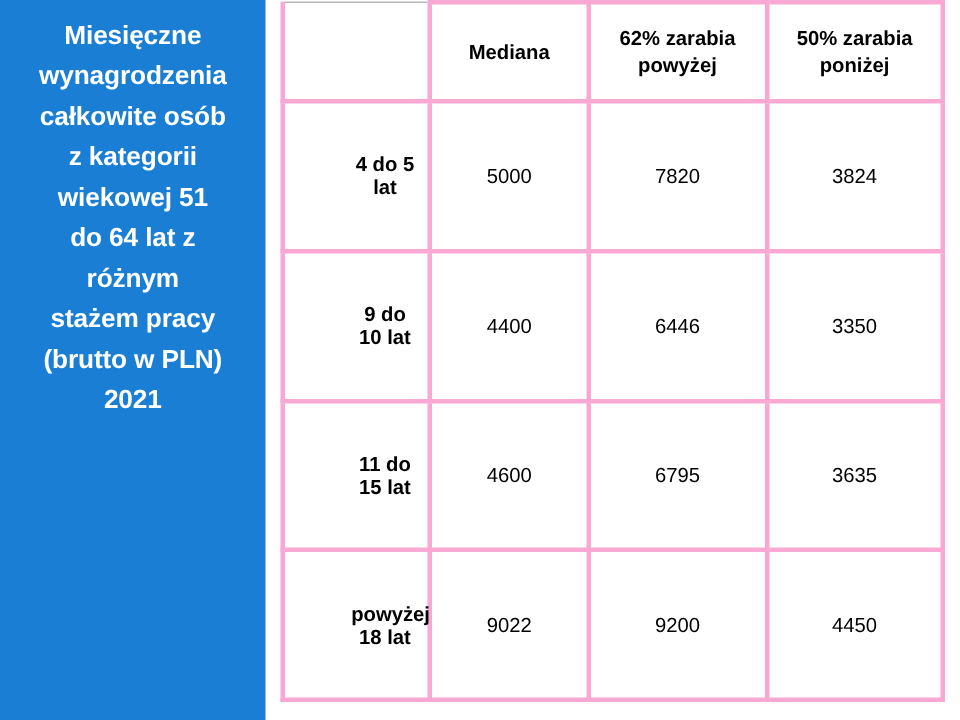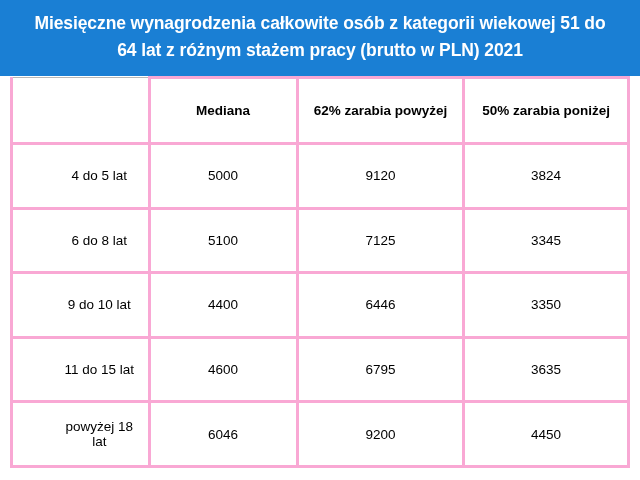--- a/index.html
+++ b/index.html
@@ -12,21 +12,21 @@
     height: 480px;
     font-family: "Liberation Sans", sans-serif;
     color: #000000;
     overflow: hidden;
   }
   .page {
     width: 640px;
     height: 480px;
     box-sizing: border-box;
     display: flex;
-    flex-direction: column;
+    flex-direction: row;
     background: #ffffff;
   }
   .title-banner {
     background: #1a7fd4;
     color: #ffffff;
     text-align: center;
     font-weight: bold;
     font-size: 17.5px;
     line-height: 27px;
     padding: 10px 26px 12px 26px;
@@ -61,21 +61,21 @@
     height: 66px;
   }
   table.data thead th.corner {
     border-top: 1px solid #b8b8b8;
   }
   table.data tbody td {
     height: 64px;
     font-weight: normal;
   }
   table.data tbody td.rowlabel {
-    font-weight: normal;
+    font-weight: bold;
     padding-left: 44px;
   }
   col.c0 { width: 22.3%; }
   col.c1 { width: 24.0%; }
   col.c2 { width: 27.0%; }
   col.c3 { width: 26.7%; }
 </style>
 </head>
 <body>
 
@@ -96,44 +96,38 @@
           <th class="corner"></th>
           <th>Mediana</th>
           <th>62% zarabia powyżej</th>
           <th>50% zarabia poniżej</th>
         </tr>
       </thead>
       <tbody>
         <tr>
           <td class="rowlabel">4 do 5 lat</td>
           <td>5000</td>
-          <td>9120</td>
+          <td>7820</td>
           <td>3824</td>
-        </tr>
-        <tr>
-          <td class="rowlabel">6 do 8 lat</td>
-          <td>5100</td>
-          <td>7125</td>
-          <td>3345</td>
         </tr>
         <tr>
           <td class="rowlabel">9 do 10 lat</td>
           <td>4400</td>
           <td>6446</td>
           <td>3350</td>
         </tr>
         <tr>
           <td class="rowlabel">11 do 15 lat</td>
           <td>4600</td>
           <td>6795</td>
           <td>3635</td>
         </tr>
         <tr>
           <td class="rowlabel">powyżej 18 lat</td>
-          <td>6046</td>
+          <td>9022</td>
           <td>9200</td>
           <td>4450</td>
         </tr>
       </tbody>
     </table>
   </div>
 
 </div>
 
 </body></html>

